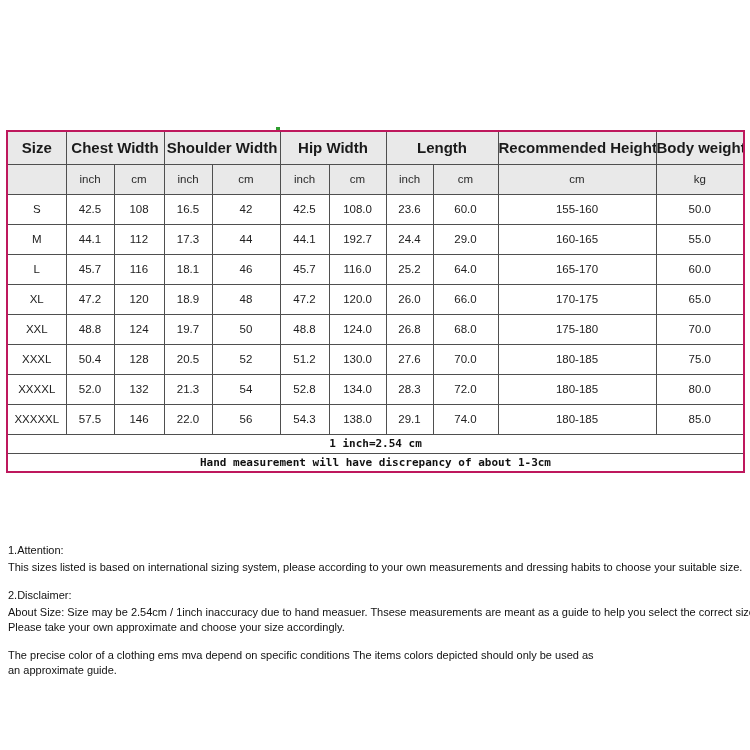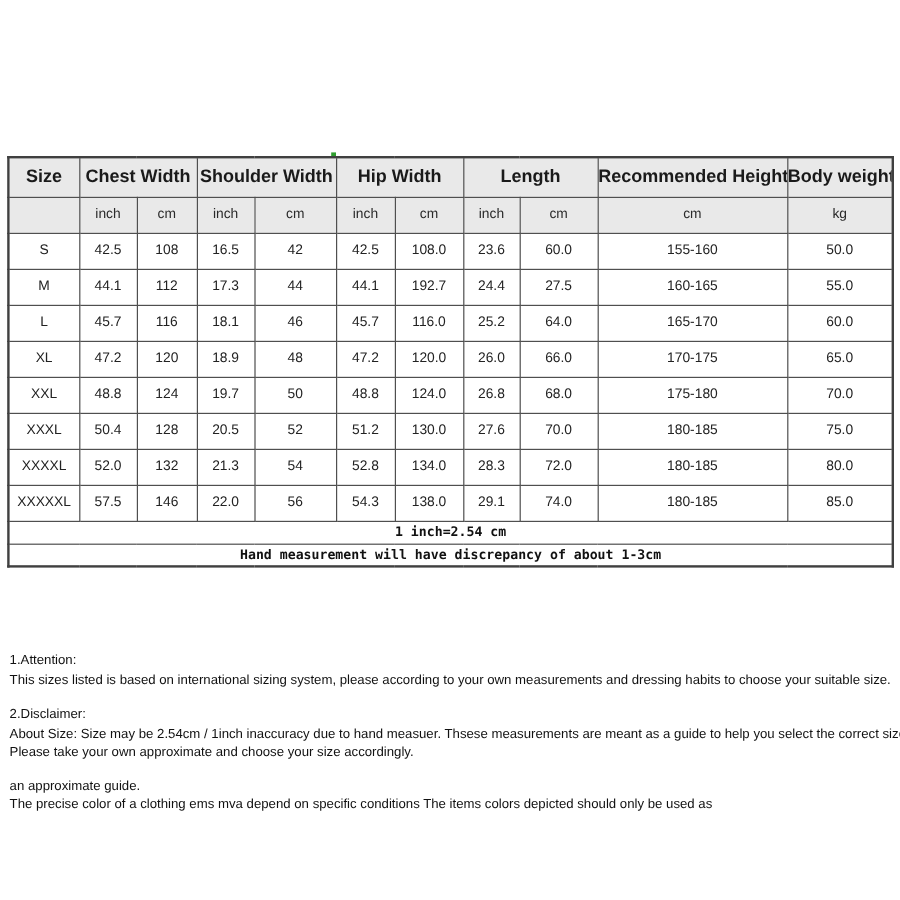--- a/index.html
+++ b/index.html
@@ -14,21 +14,21 @@
   }
 
   
   table.size-table {
     position: absolute;
     left: 6px;
     top: 130px;
     width: 739px;
     border-collapse: collapse;
     table-layout: fixed;
-    border: 2px solid #404040;
+    border: 2px solid #be185d;
   }
   table.size-table th,
   table.size-table td {
     border: 1px solid #4f4f4f;
     text-align: center;
     vertical-align: middle;
     padding: 0;
     overflow: hidden;
     white-space: nowrap;
   }
@@ -141,21 +141,21 @@
       </tr>
       <tr>
         <td>M</td>
         <td>44.1</td>
         <td>112</td>
         <td>17.3</td>
         <td>44</td>
         <td>44.1</td>
         <td>192.7</td>
         <td>24.4</td>
-        <td>27.5</td>
+        <td>29.0</td>
         <td>160-165</td>
         <td>55.0</td>
       </tr>
       <tr>
         <td>L</td>
         <td>45.7</td>
         <td>116</td>
         <td>18.1</td>
         <td>46</td>
         <td>45.7</td>
@@ -245,18 +245,18 @@
     <div class="section">
       <div class="heading">1.Attention:</div>
       <div class="line">This sizes listed is based on international sizing system, please according to your own measurements and dressing habits to choose your suitable size.</div>
     </div>
     <div class="section">
       <div class="heading">2.Disclaimer:</div>
       <div class="line">About Size: Size may be 2.54cm / 1inch inaccuracy due to hand measuer. Thsese measurements are meant as a guide to help you select the correct size.</div>
       <div class="line">Please take your own approximate and choose your size accordingly.</div>
     </div>
     <div class="section">
+      <div class="line">The precise color of a clothing ems mva depend on specific conditions The items colors depicted should only be used as</div>
       <div class="line">an approximate guide.</div>
-      <div class="line">The precise color of a clothing ems mva depend on specific conditions The items colors depicted should only be used as</div>
     </div>
   </div>
 
 </div>
 
 </body></html>

